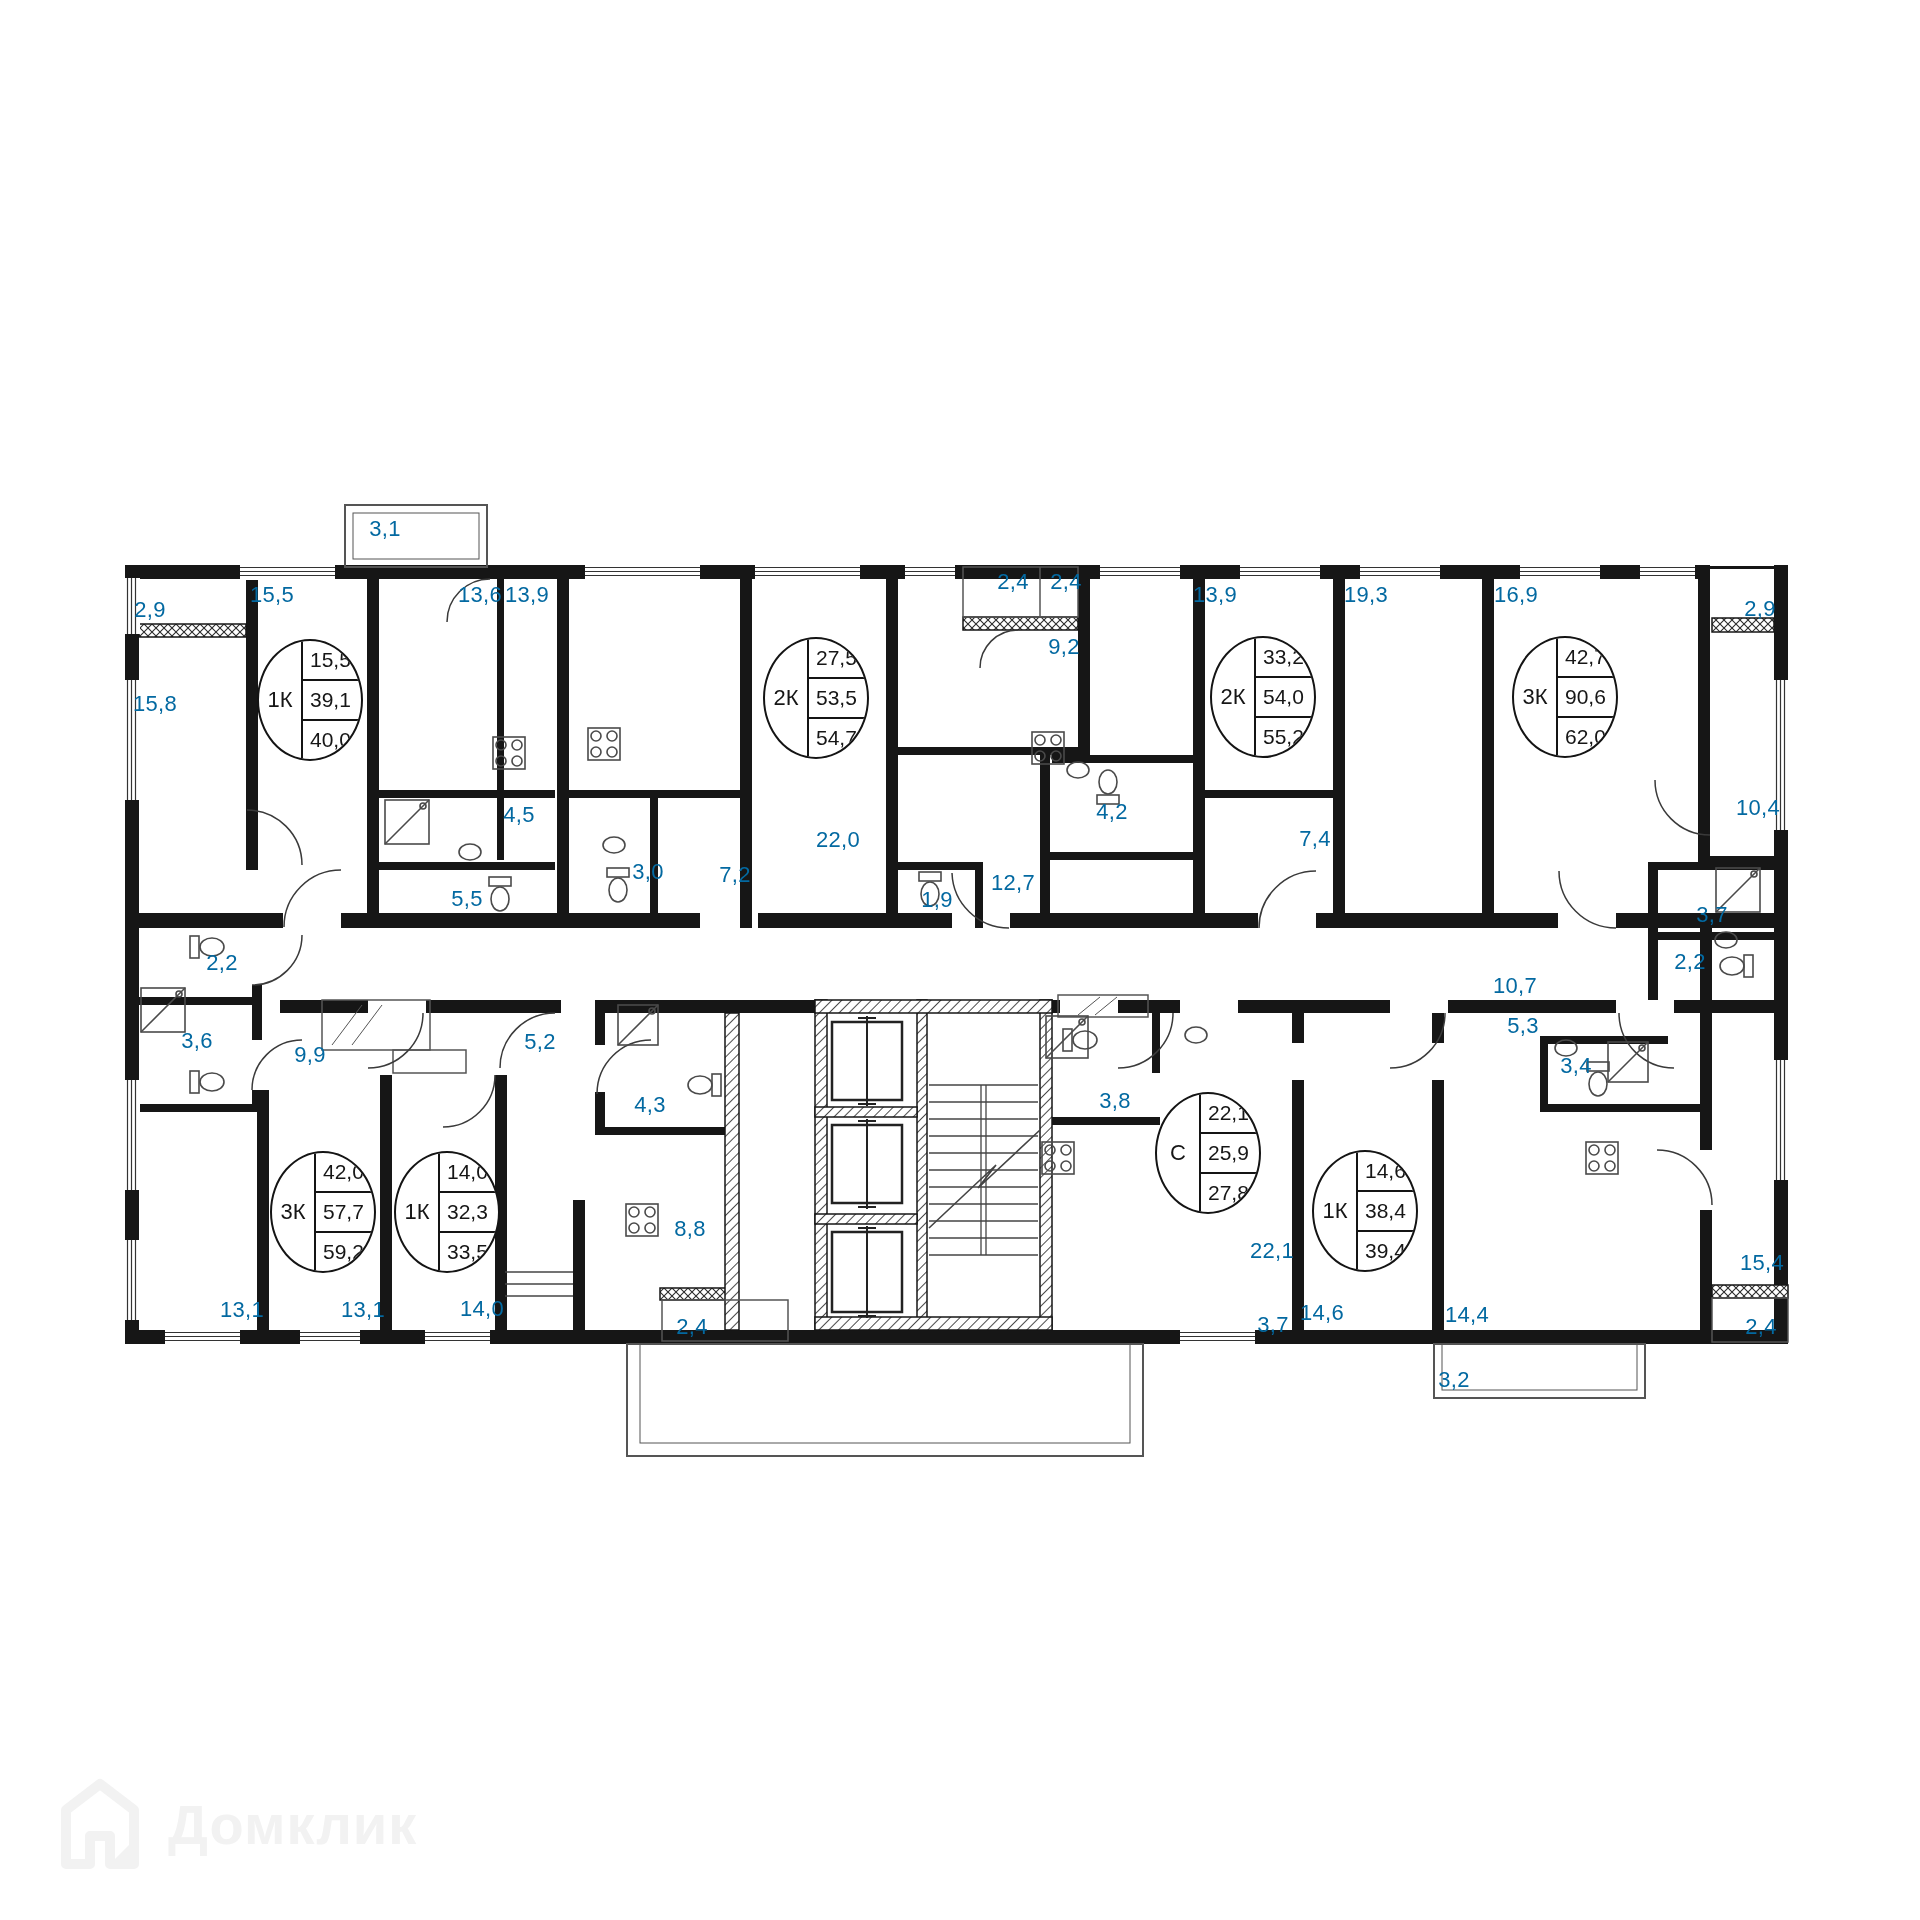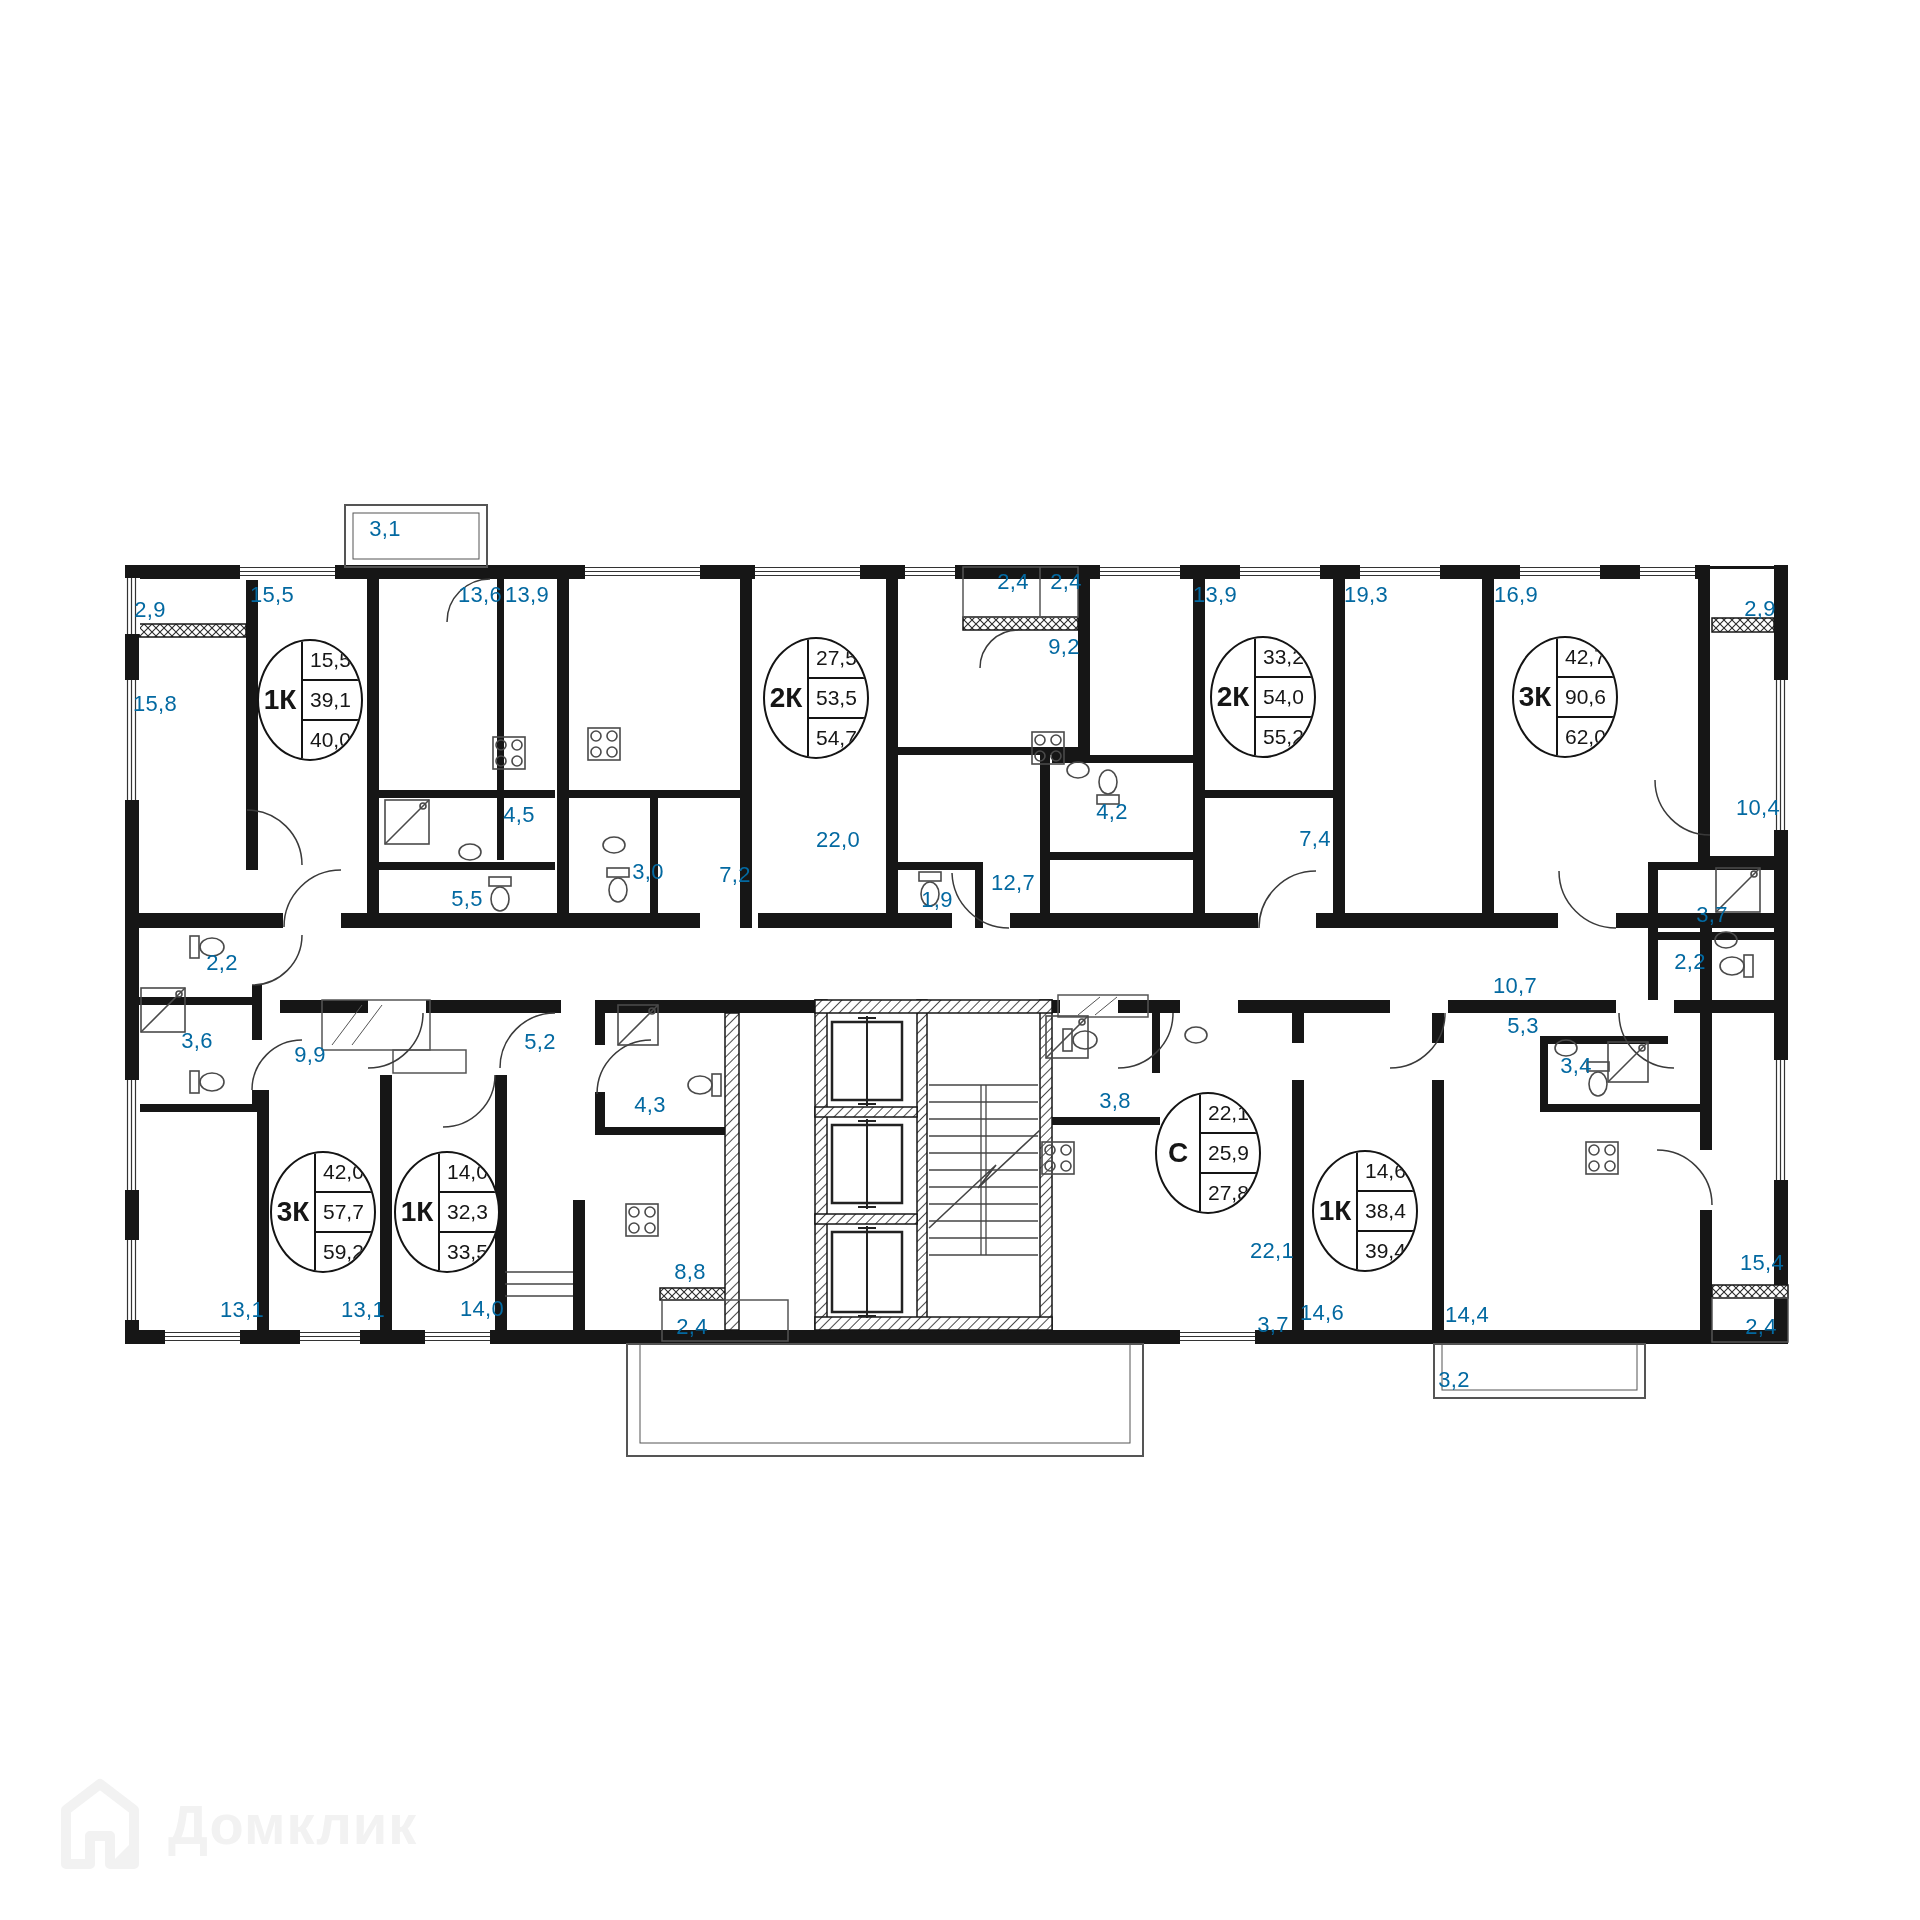--- a/index.html
+++ b/index.html
@@ -7,21 +7,21 @@
          font-family:"Liberation Sans",sans-serif;}
   .plan-svg{position:absolute;left:0;top:0;}
   
   .alabel{position:absolute;transform:translate(-50%,-50%);font-size:22px;font-weight:500;
           color:#0369a1;white-space:nowrap;letter-spacing:.3px;}
   
   .badge{position:absolute;width:106px;height:122px;background:#fff;border:2px solid #141414;
          border-radius:50%;overflow:hidden;box-sizing:border-box;}
   .badge .vline{position:absolute;left:42px;top:0;bottom:0;width:2px;background:#141414;}
   .badge .type{position:absolute;left:0;top:0;bottom:0;width:42px;display:flex;align-items:center;
-               justify-content:center;font-size:28px;font-weight:700;color:#161616;}
+               justify-content:center;font-size:22px;font-weight:400;color:#161616;}
   .badge .vals{position:absolute;left:44px;right:0;top:0;bottom:0;display:flex;flex-direction:column;}
   .badge .vals .v{flex:1;display:flex;align-items:center;padding-left:7px;font-size:21px;
                   font-weight:500;color:#161616;border-bottom:2px solid #141414;box-sizing:border-box;}
   .badge .vals .v:last-child{border-bottom:none;}
   
   .watermark{position:absolute;left:58px;top:1778px;display:flex;align-items:center;gap:26px;}
   .watermark .wm-text{font-size:56px;font-weight:600;color:#f2f2f2;letter-spacing:1px;}
 </style>
 </head>
 <body>
@@ -430,21 +430,21 @@
       <div class="alabel" style="left: 310px; top: 1055px;">9,9</div>
       <div class="alabel" style="left: 540px; top: 1042px;">5,2</div>
       <div class="alabel" style="left: 650px; top: 1105px;">4,3</div>
       <div class="alabel" style="left: 1515px; top: 986px;">10,7</div>
       <div class="alabel" style="left: 1523px; top: 1026px;">5,3</div>
       <div class="alabel" style="left: 1576px; top: 1066px;">3,4</div>
       <div class="alabel" style="left: 1115px; top: 1101px;">3,8</div>
       <div class="alabel" style="left: 242px; top: 1310px;">13,1</div>
       <div class="alabel" style="left: 363px; top: 1310px;">13,1</div>
       <div class="alabel" style="left: 482px; top: 1309px;">14,0</div>
-      <div class="alabel" style="left: 690px; top: 1272px;">8,8</div>
+      <div class="alabel" style="left: 690px; top: 1229px;">8,8</div>
       <div class="alabel" style="left: 692px; top: 1327px;">2,4</div>
       <div class="alabel" style="left: 1272px; top: 1251px;">22,1</div>
       <div class="alabel" style="left: 1273px; top: 1325px;">3,7</div>
       <div class="alabel" style="left: 1322px; top: 1313px;">14,6</div>
       <div class="alabel" style="left: 1467px; top: 1315px;">14,4</div>
       <div class="alabel" style="left: 1454px; top: 1380px;">3,2</div>
       <div class="alabel" style="left: 1762px; top: 1263px;">15,4</div>
       <div class="alabel" style="left: 1761px; top: 1327px;">2,4</div>
     </div>
 

